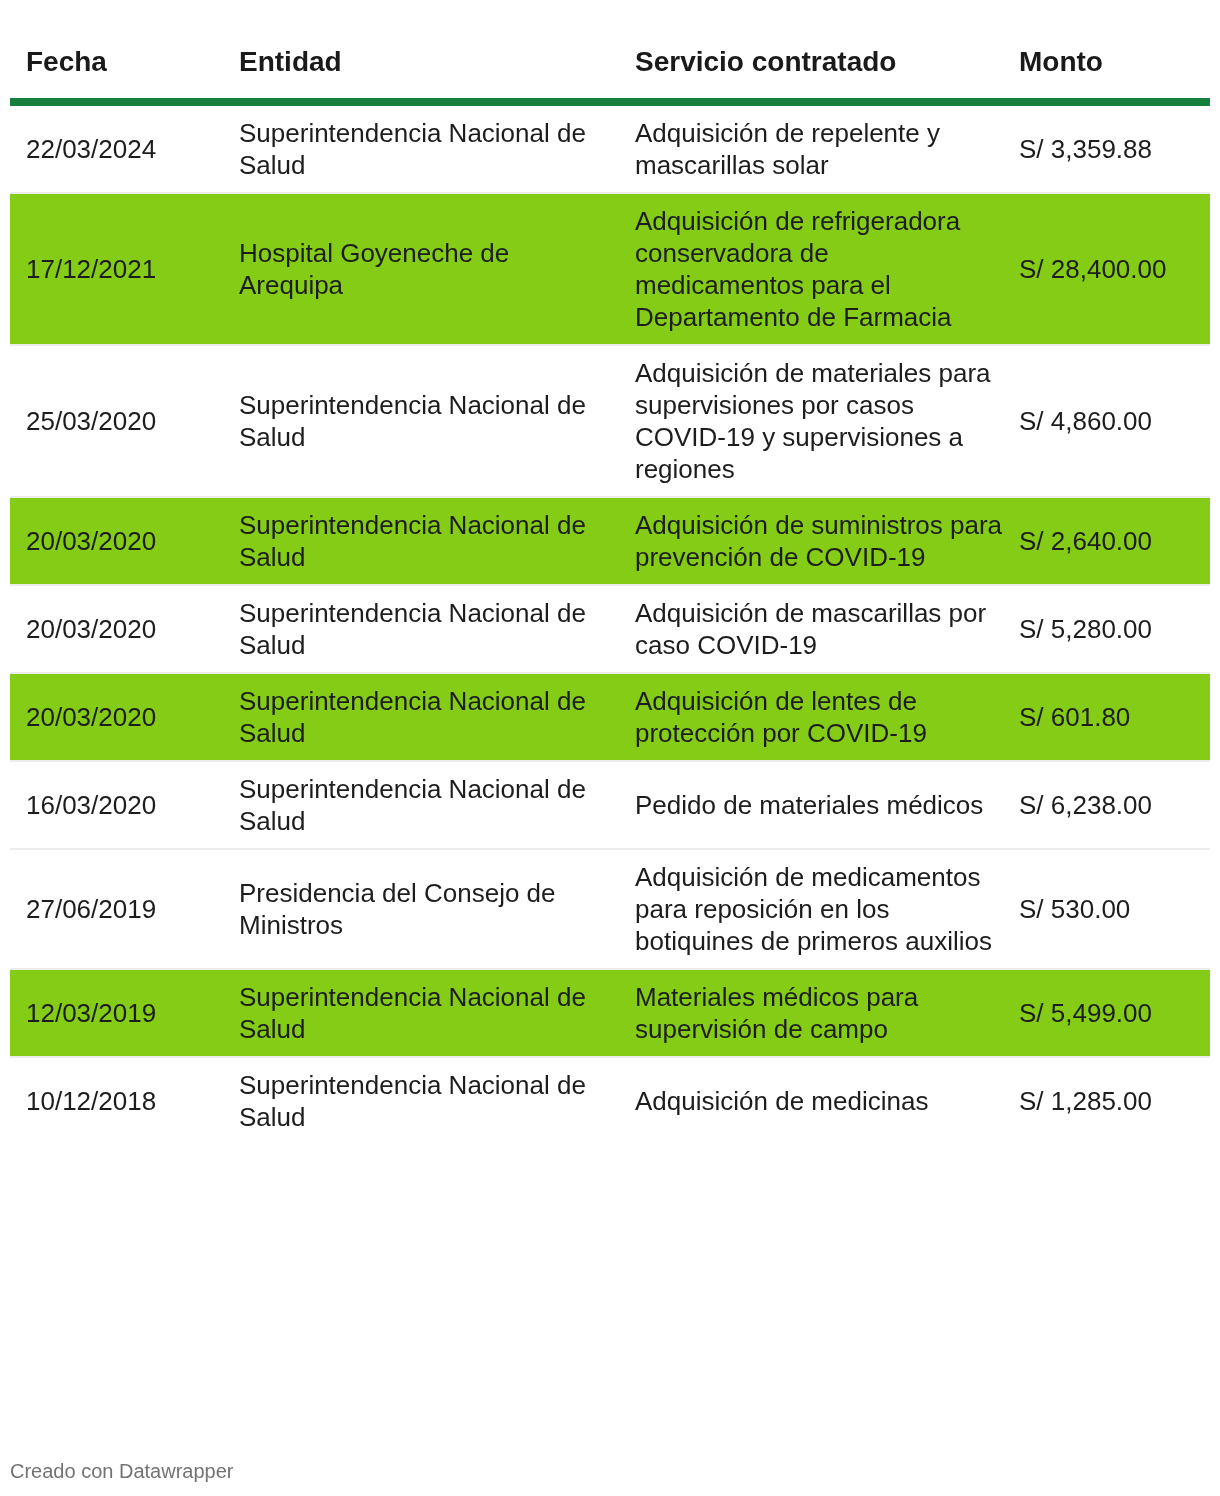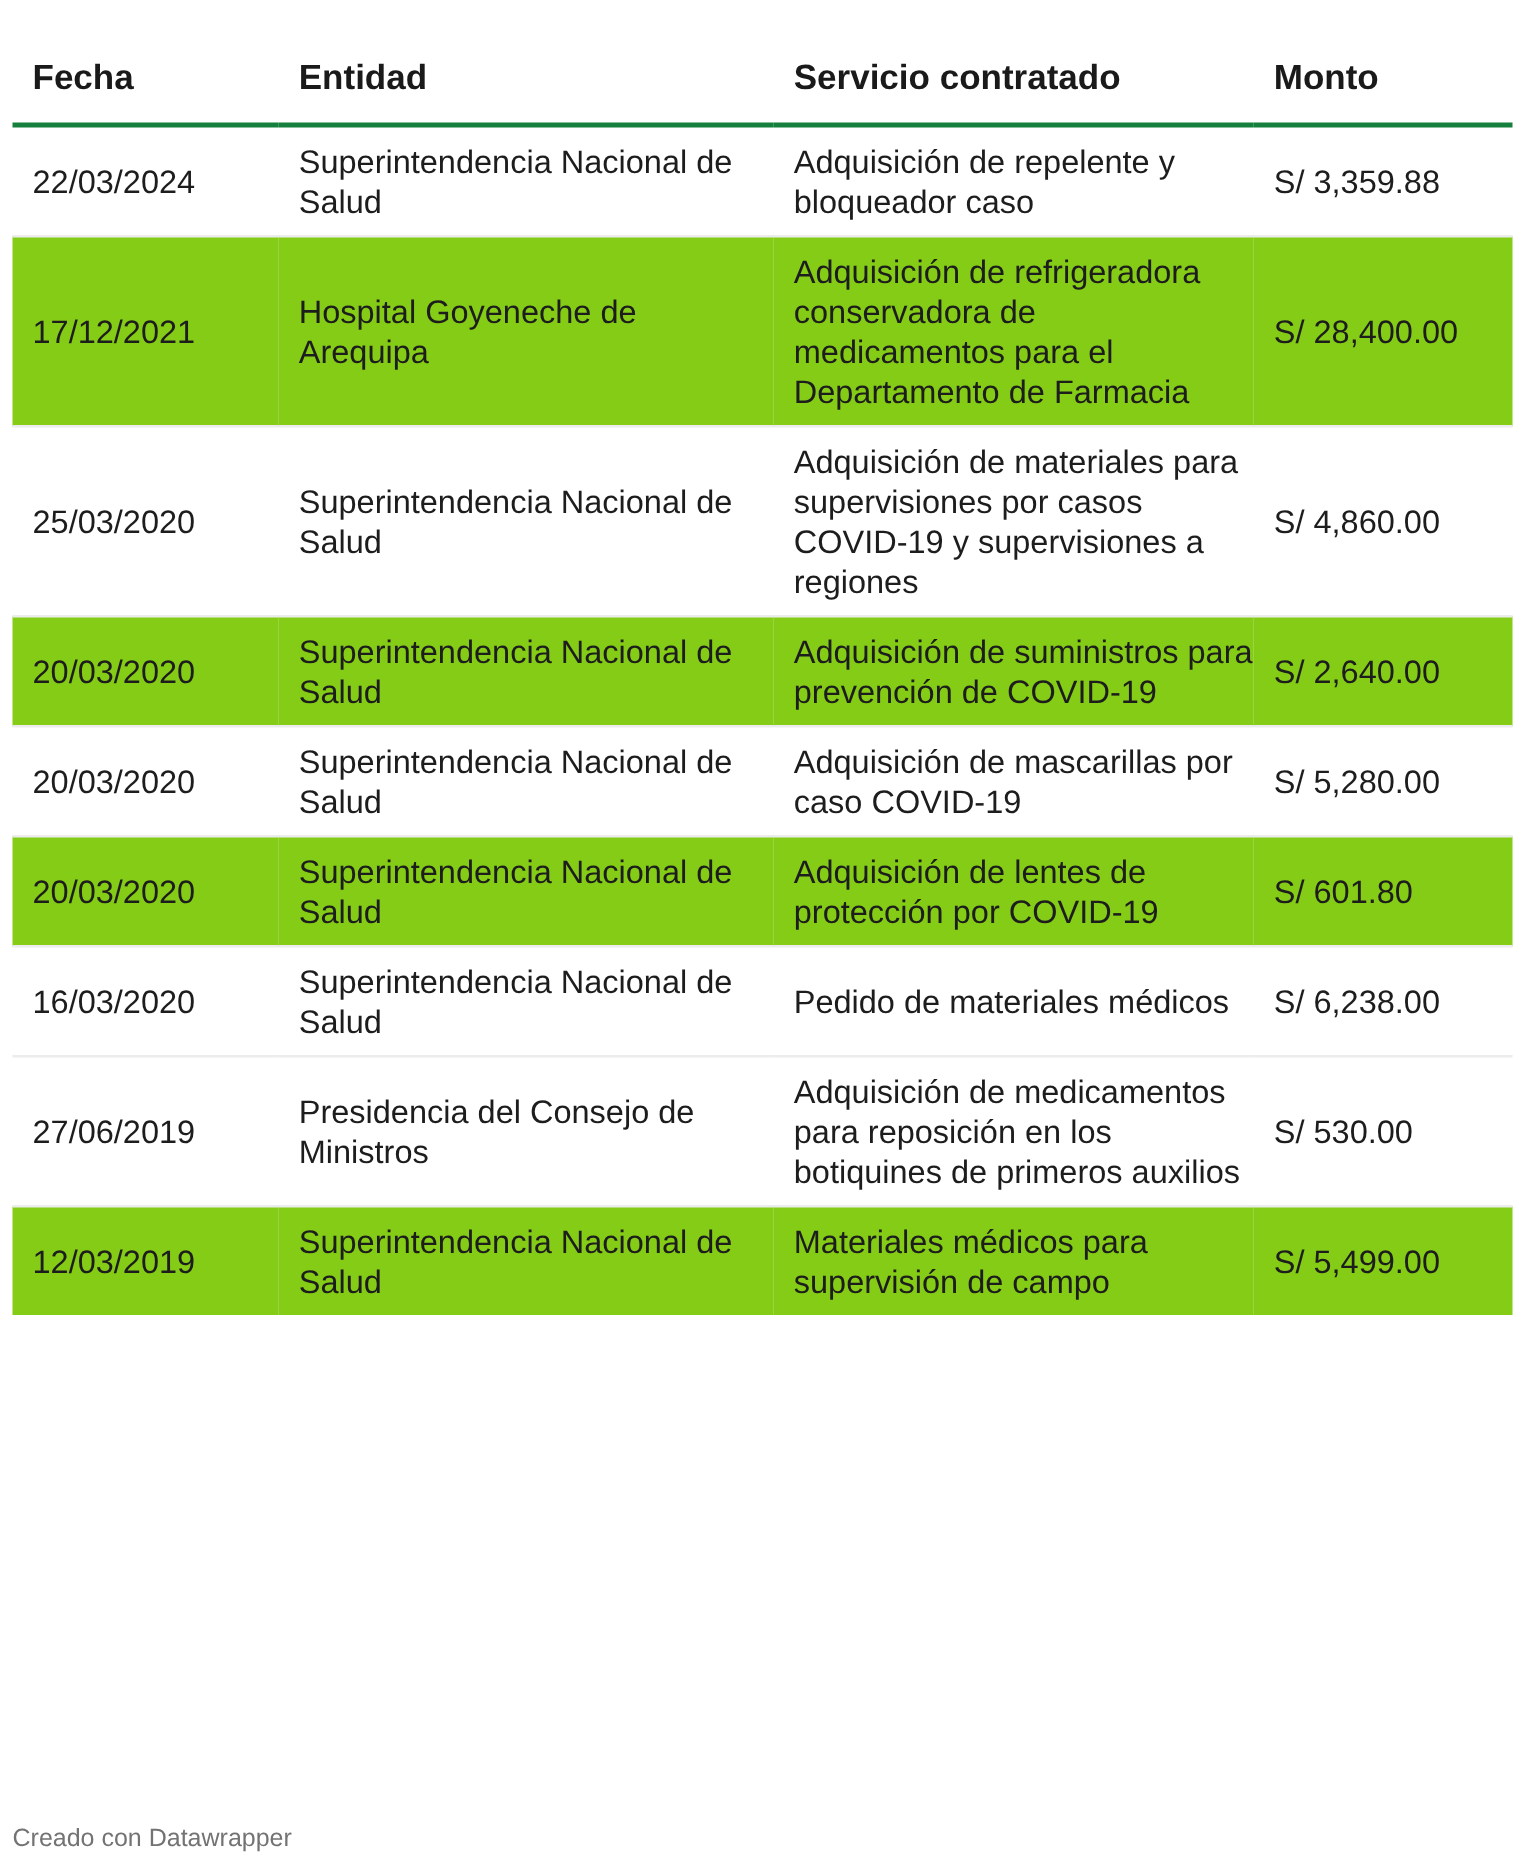--- a/index.html
+++ b/index.html
@@ -1,19 +1,19 @@
 <!DOCTYPE html>
 <html><head>
   <meta charset="utf-8">
   <style>
     html, body { margin: 0; padding: 0; background: #ffffff; }
     body { width: 1220px; height: 1496px; position: relative; font-family: "Liberation Sans", sans-serif; color: #1d1d1d; }
     .wrap { position: absolute; left: 10px; top: 26px; width: 1200px; }
     table { width: 1200px; border-collapse: collapse; table-layout: fixed; font-size: 26px; line-height: 32px; }
-    th { font-weight: bold; font-size: 28px; text-align: left; padding: 20px 16px 20px 16px; border-bottom: 4px solid #15803d; vertical-align: bottom; color: #1a1a1a; }
+    th { font-weight: bold; font-size: 28px; text-align: left; padding: 20px 16px 20px 16px; border-bottom: 8px solid #15803d; vertical-align: bottom; color: #1a1a1a; }
     th.num, td.num { }
     td { padding: 11px 16px; vertical-align: middle; border-bottom: 2px solid #ececec; }
     tr.alt td { background: #84cc16; }
     tbody tr:last-child td { border-bottom: none; }
     col.c1 { width: 213px; } col.c2 { width: 396px; } col.c3 { width: 384px; } col.c4 { width: 207px; }
     td.srv { padding-right: 0; }
     .footer { position: absolute; left: 10px; top: 1460px; font-size: 20px; color: #737373; }
   </style>
 </head>
 <body>
@@ -31,21 +31,21 @@
         <th>Fecha</th>
         <th>Entidad</th>
         <th>Servicio contratado</th>
         <th class="num">Monto</th>
       </tr>
     </thead>
     <tbody id="tbody">
         <tr>
           <td>22/03/2024</td>
           <td>Superintendencia Nacional de Salud</td>
-          <td class="srv">Adquisición de repelente y bloqueador caso</td>
+          <td class="srv">Adquisición de repelente y mascarillas solar</td>
           <td class="num">S/ 3,359.88</td>
         </tr>
         <tr class="alt">
           <td>17/12/2021</td>
           <td>Hospital Goyeneche de Arequipa</td>
           <td class="srv">Adquisición de refrigeradora conservadora de medicamentos para el Departamento de Farmacia</td>
           <td class="num">S/ 28,400.00</td>
         </tr>
         <tr>
           <td>25/03/2020</td>
@@ -82,17 +82,23 @@
           <td>Presidencia del Consejo de Ministros</td>
           <td class="srv">Adquisición de medicamentos para reposición en los botiquines de primeros auxilios</td>
           <td class="num">S/ 530.00</td>
         </tr>
         <tr class="alt">
           <td>12/03/2019</td>
           <td>Superintendencia Nacional de Salud</td>
           <td class="srv">Materiales médicos para supervisión de campo</td>
           <td class="num">S/ 5,499.00</td>
         </tr>
+        <tr>
+          <td>10/12/2018</td>
+          <td>Superintendencia Nacional de Salud</td>
+          <td class="srv">Adquisición de medicinas</td>
+          <td class="num">S/ 1,285.00</td>
+        </tr>
       </tbody>
   </table>
 </div>
 
 <div class="footer">Creado con Datawrapper</div>
 
 </body></html>

